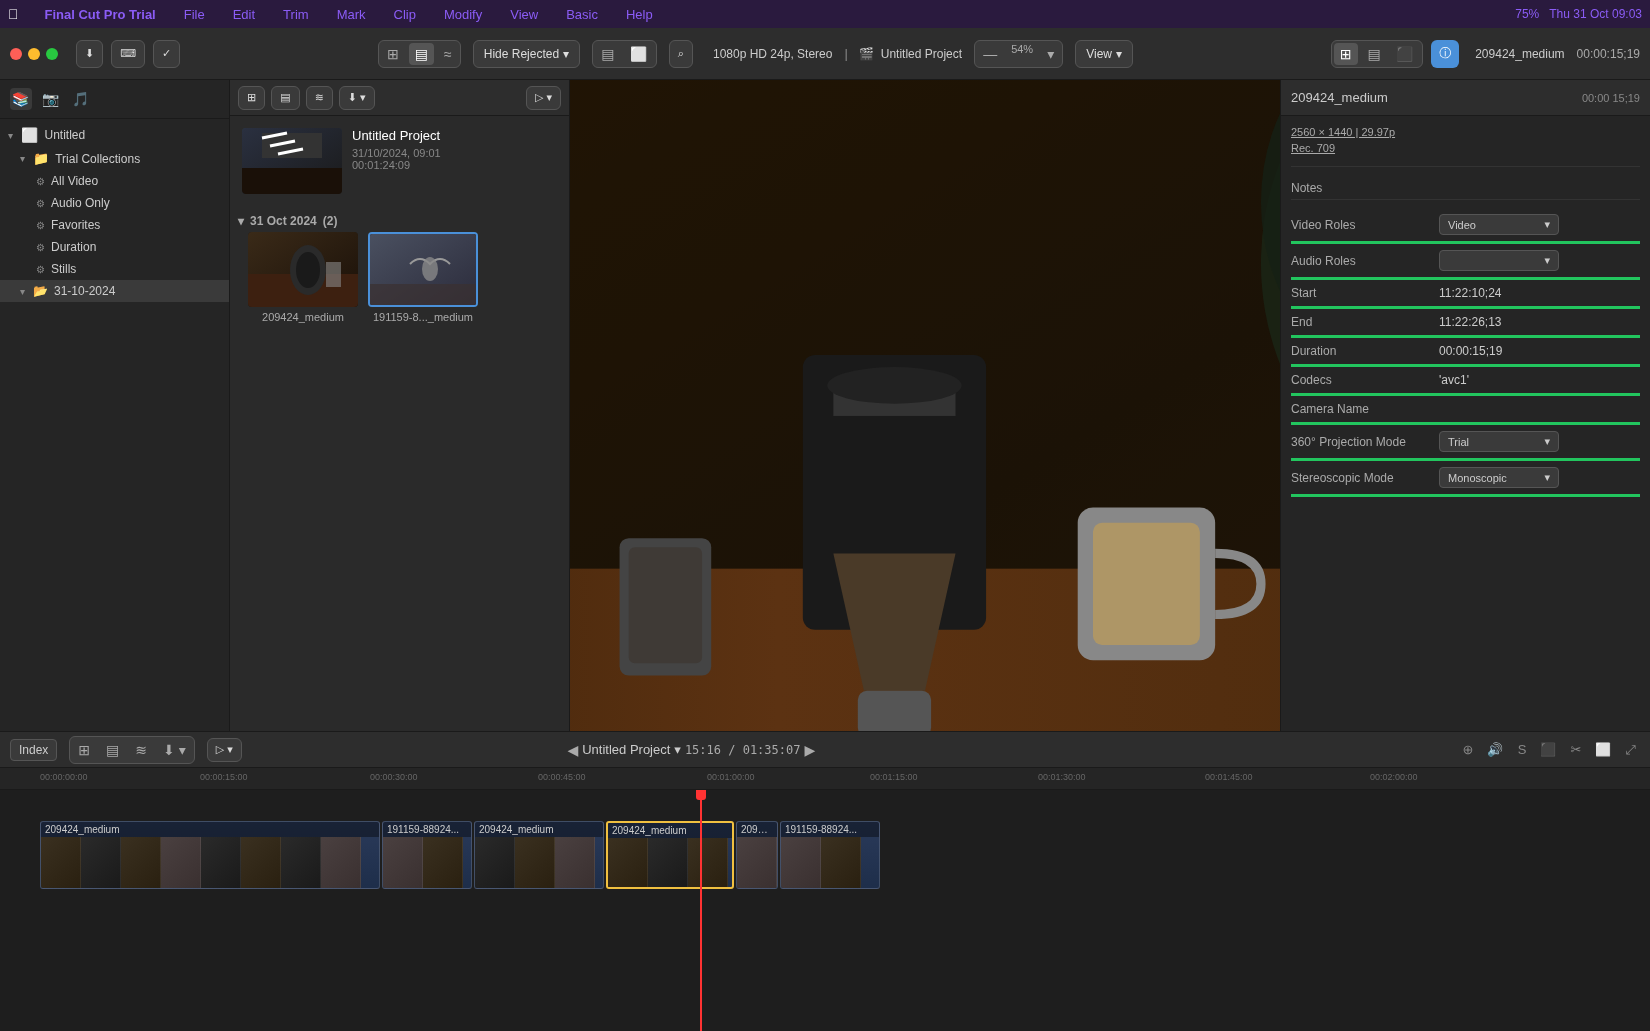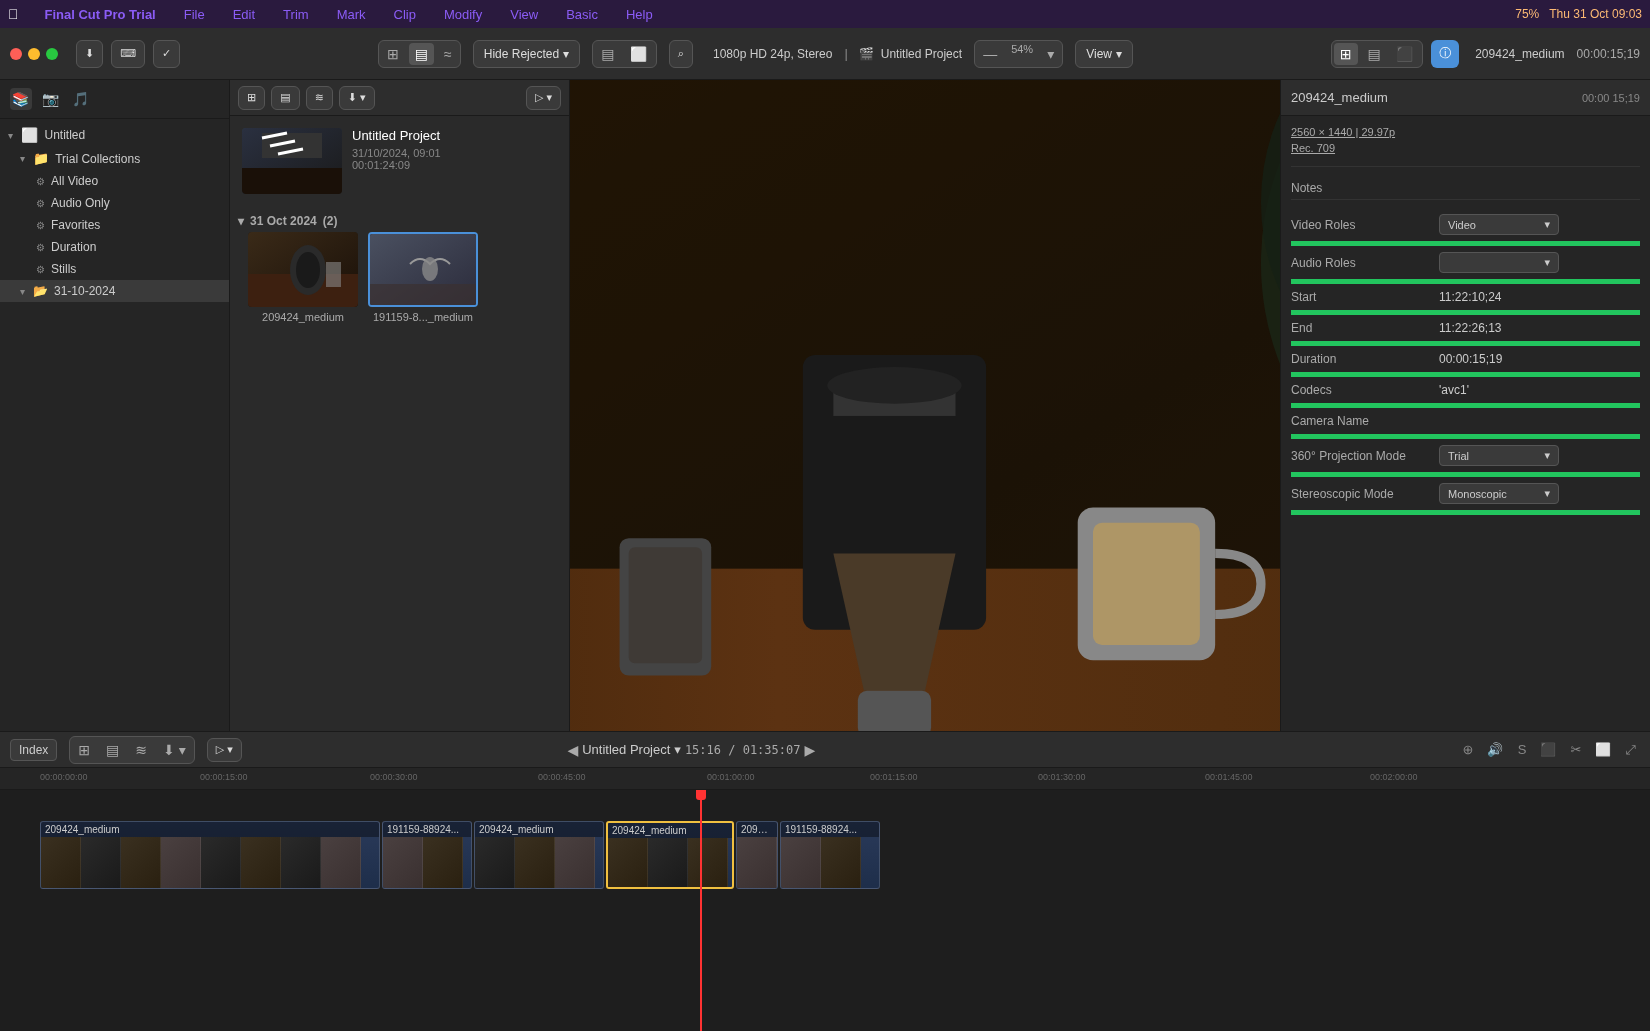--- a/index.html
+++ b/index.html
@@ -26,21 +26,21 @@
     }
     .apple-logo { font-size: 14px; color: #fff; margin-right: 4px; }
     .menu-item { font-size: 13px; color: #8b5cf6; cursor: default; padding: 2px 6px; }
     .menu-item.bold { font-weight: 600; }
     .menubar-right {
       margin-left: auto;
       display: flex;
       align-items: flex-start;
       gap: 10px;
       font-size: 12px;
-      color: #fdba74;
+      color: #8b5cf6;
     }
 
     
     #toolbar {
       height: 52px;
       background: #2d2d2d;
       display: flex;
       align-items: center;
       padding: 0 10px;
       gap: 8px;
@@ -391,21 +391,21 @@
     .meta-row {
       display: flex;
       justify-content: space-between;
       margin-bottom: 4px;
       text-decoration: underline;
     }
     .inspector-row {
       display: flex;
       align-items: center;
       padding: 6px 0;
-      border-bottom: 5px solid #22c55e;
+      border-bottom: 3px solid #22c55e;
       gap: 8px;
     }
     .inspector-row-label {
       width: 140px;
       font-size: 12px;
       color: #aaa;
       flex-shrink: 0;
     }
     .inspector-row-value {
       flex: 1;

